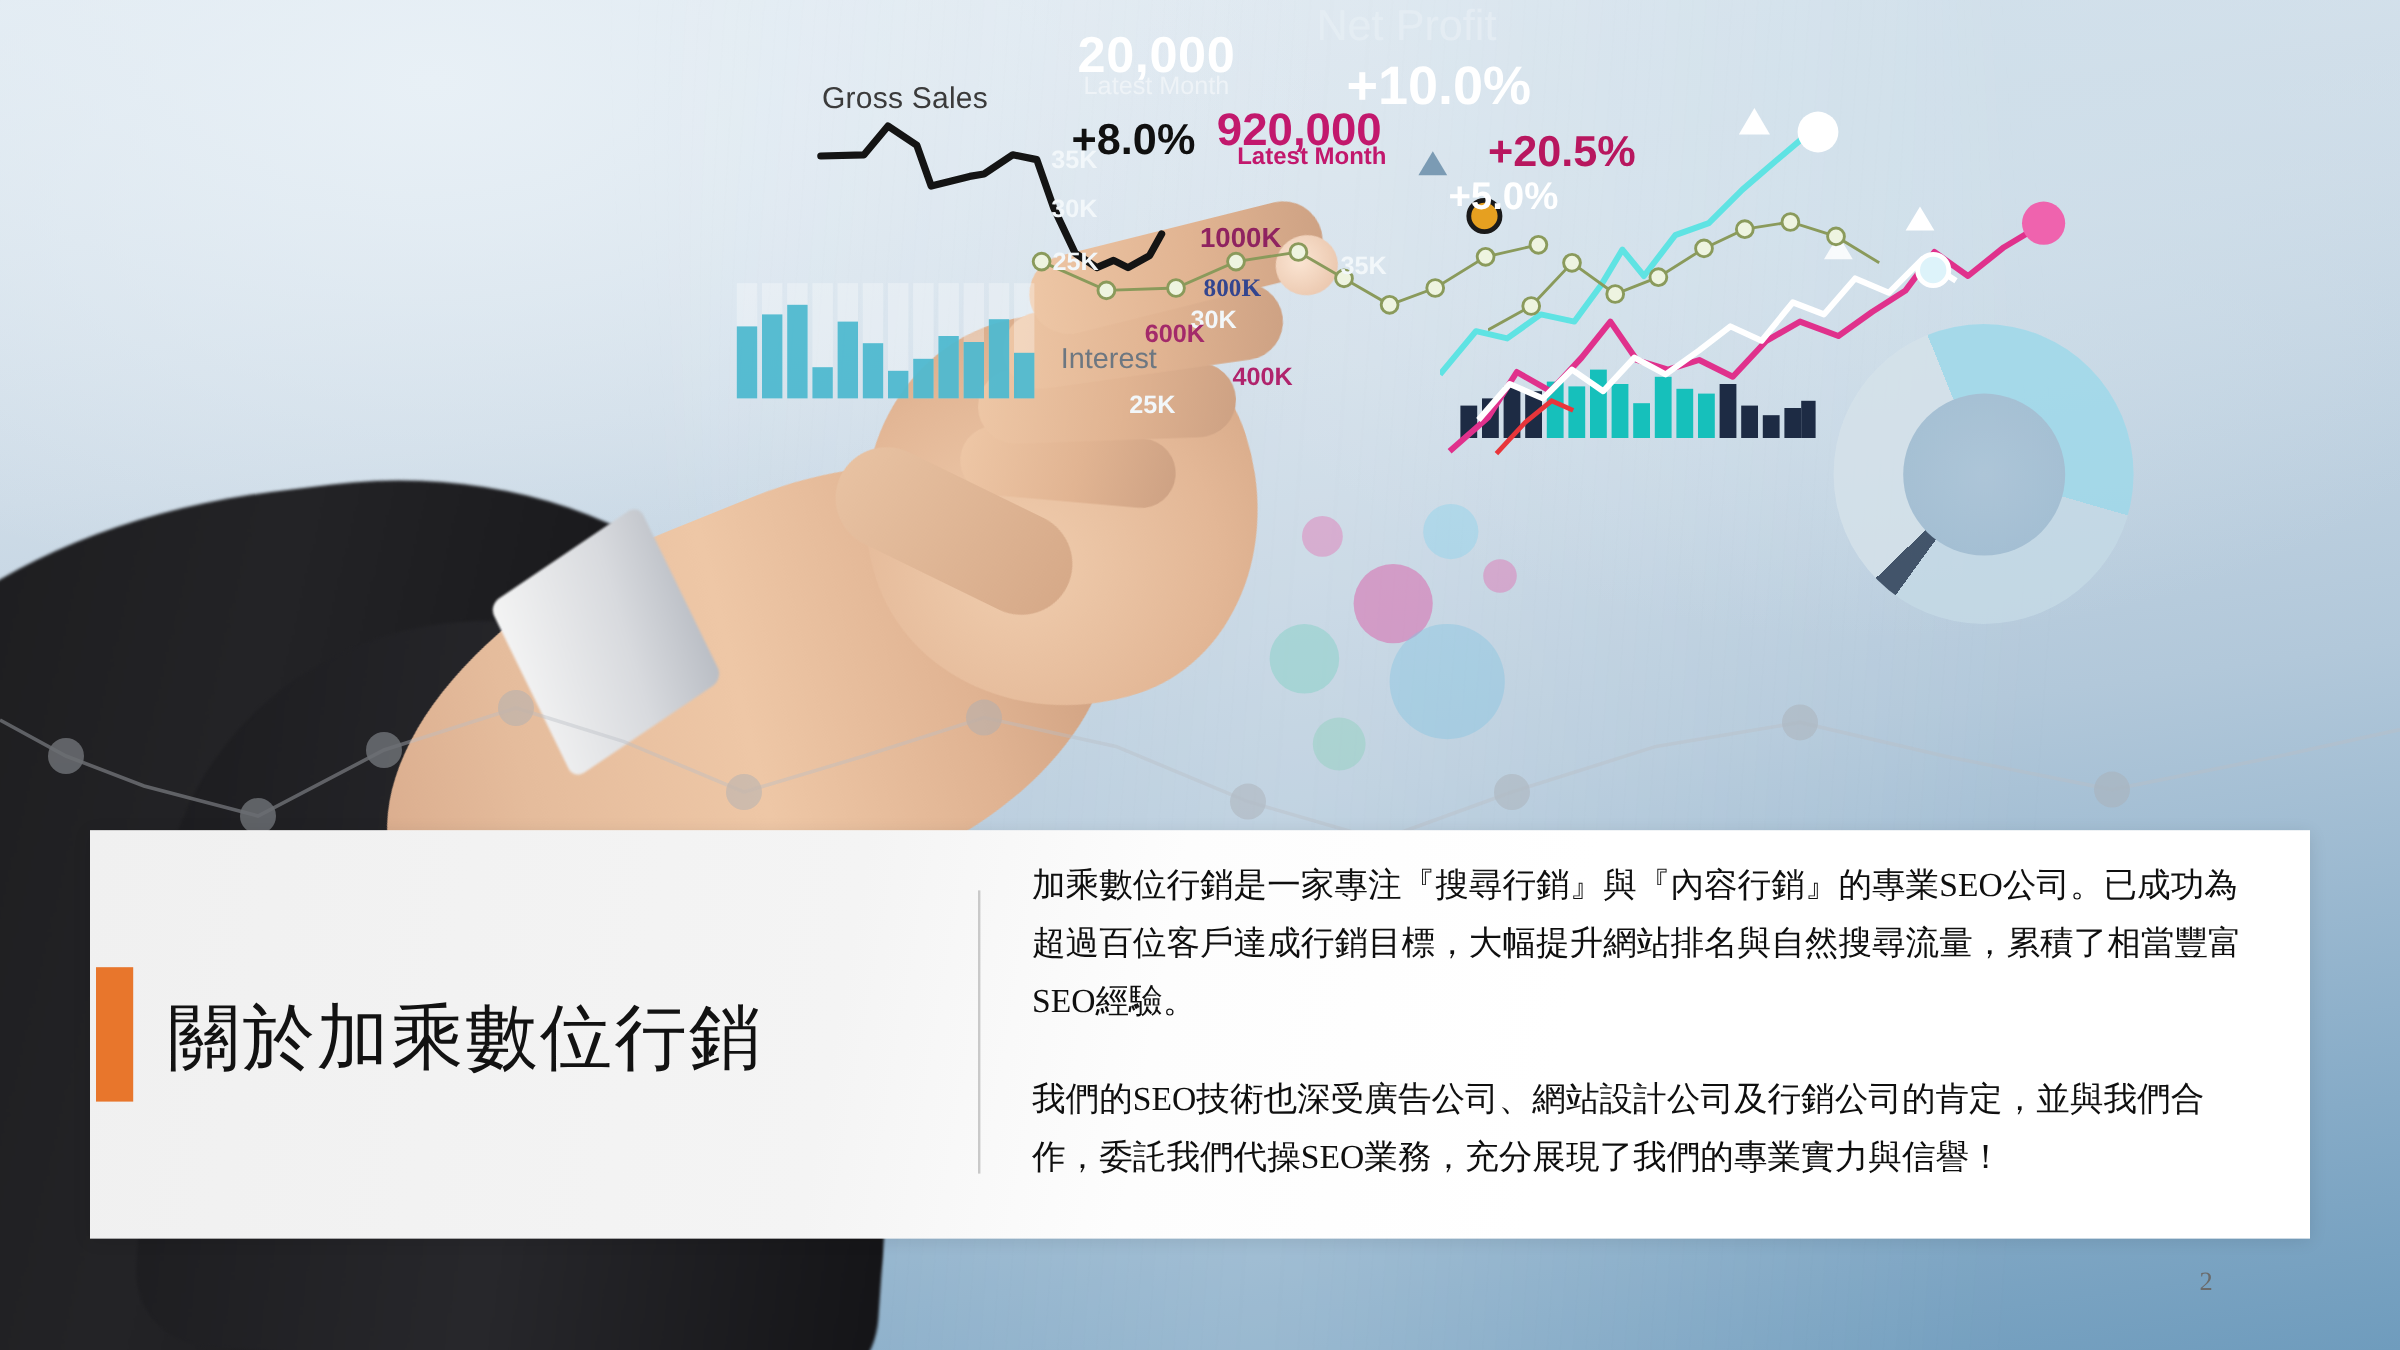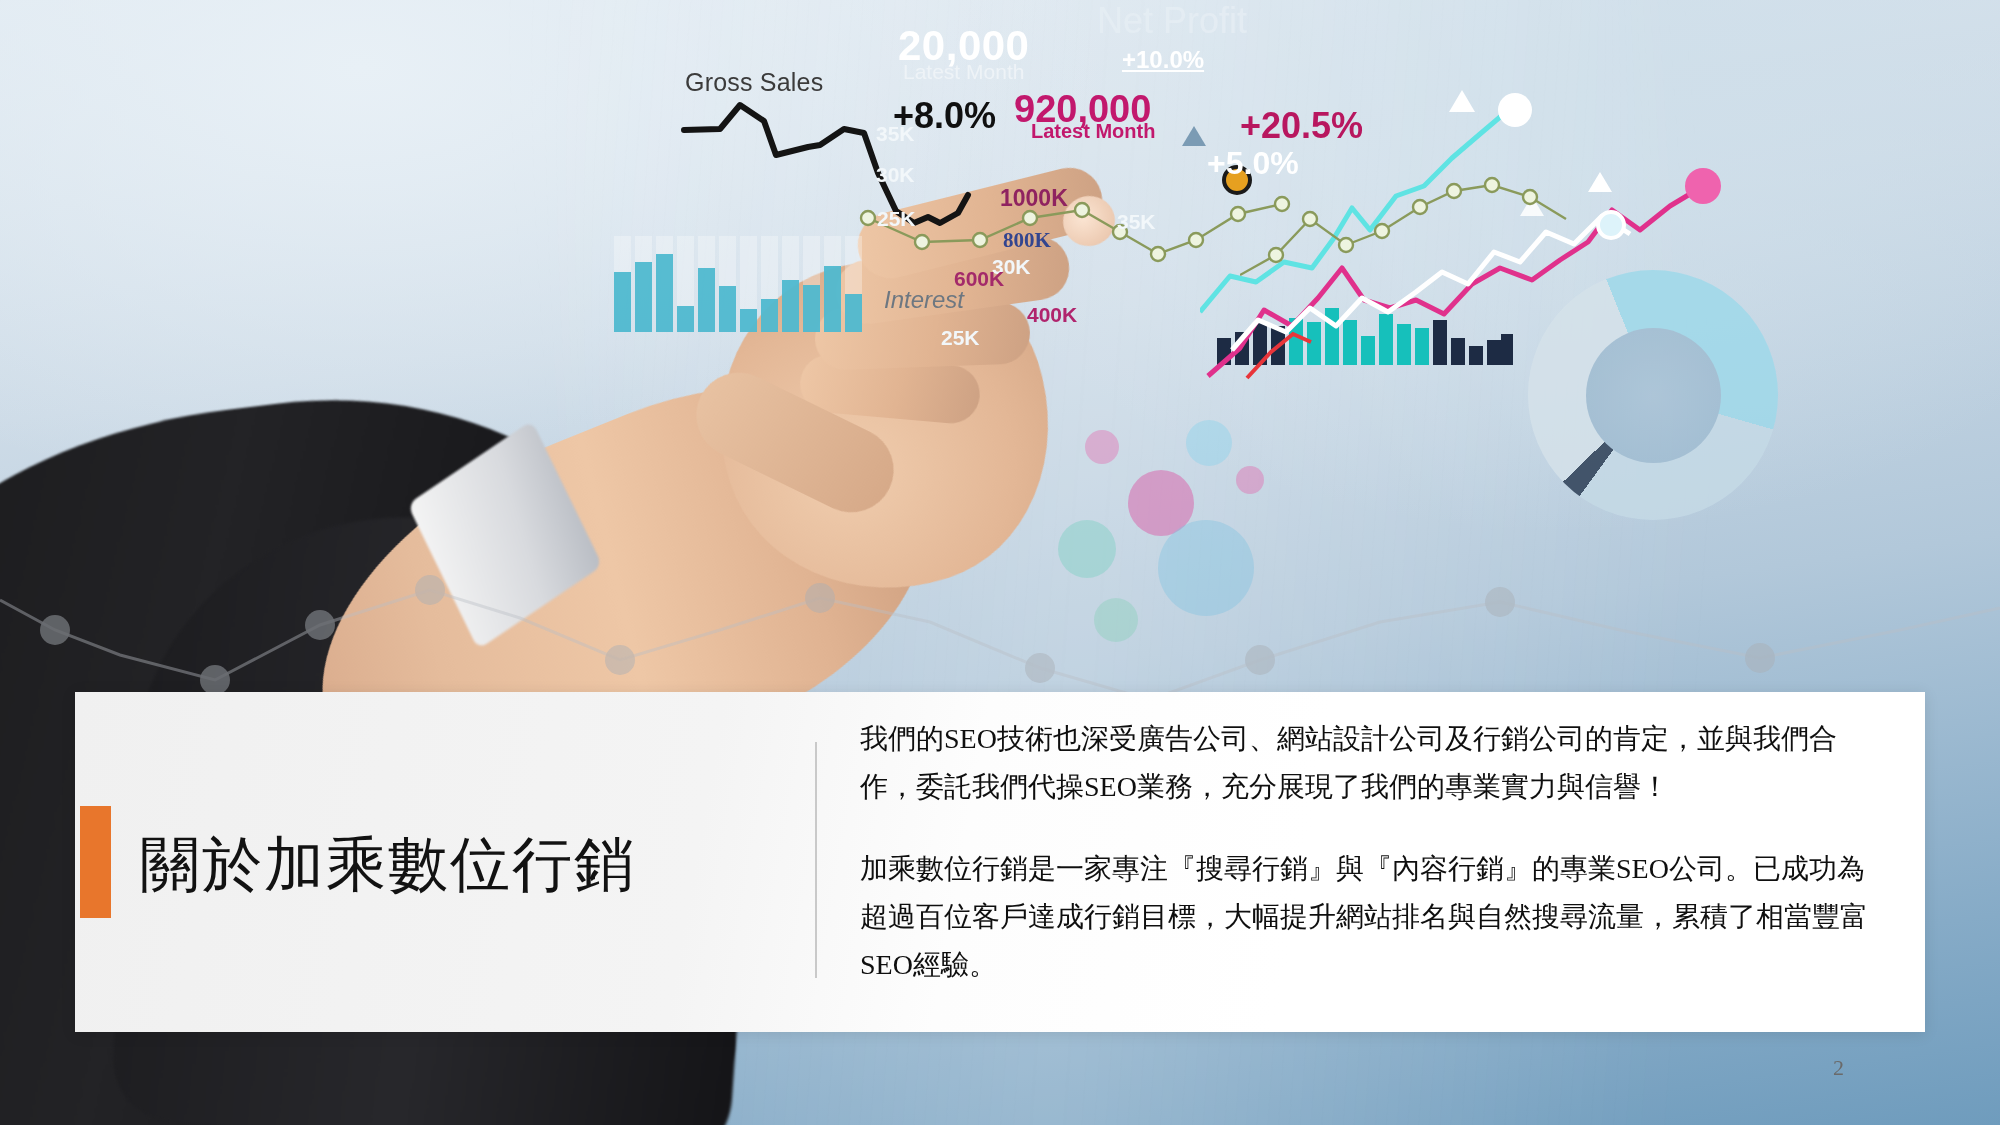--- a/index.html
+++ b/index.html
@@ -83,28 +83,28 @@
   }
 
   
   .netline{position:absolute;left:0;top:560px;width:100%;height:180px;opacity:.55;}
 
   
   .info{position:absolute;inset:0;}
   .lbl{position:absolute;font-family:"Liberation Sans",sans-serif;white-space:nowrap;}
 
   .lbl-gross{left:685px;top:68px;font-size:25px;color:#3b3b3b;font-weight:400;letter-spacing:.2px;}
-  .lbl-interest{left:884px;top:286px;font-size:24px;color:#6d7781;font-style:italic;}
+  .lbl-interest{left:884px;top:286px;font-size:24px;color:#6d7781;}
   .lbl-20000{left:898px;top:22px;font-size:42px;font-weight:bold;color:#ffffff;letter-spacing:.5px;}
   .lbl-20000sub{left:903px;top:60px;font-size:21px;color:#eef3f7;}
   .lbl-8{left:893px;top:95px;font-size:36px;font-weight:bold;color:#101010;}
   .lbl-920{left:1014px;top:88px;font-size:38px;font-weight:bold;color:#c2186d;}
   .lbl-920sub{left:1031px;top:120px;font-size:20px;font-weight:bold;color:#c2186d;}
   .lbl-net{left:1097px;top:0px;font-size:36px;color:#e6eef4;opacity:.85;}
-  .lbl-10{left:1122px;top:46px;font-size:24px;font-weight:bold;color:#ffffff;text-decoration:underline;}
+  .lbl-10{left:1122px;top:46px;font-size:45px;font-weight:bold;color:#ffffff;}
   .lbl-205{left:1240px;top:105px;font-size:36px;font-weight:bold;color:#b8175f;}
   .lbl-50{left:1207px;top:145px;font-size:32px;font-weight:bold;color:#ffffff;}
 
   .k{font-weight:bold;font-family:"Liberation Sans",sans-serif;position:absolute;}
   .k-white{color:#f2f7fa;}
   .k35a{left:876px;top:122px;font-size:21px;}
   .k30a{left:876px;top:163px;font-size:21px;}
   .k25a{left:877px;top:207px;font-size:21px;}
   .k30b{left:992px;top:255px;font-size:21px;}
   .k25b{left:941px;top:326px;font-size:21px;}
@@ -355,19 +355,19 @@
   <div class="card">
     <div class="card-sheen"></div>
   </div>
   <div class="accent"></div>
 
   <div class="title">關於加乘數位行銷</div>
 
   <div class="divider"></div>
 
   <div class="body">
+    <p>加乘數位行銷是一家專注『搜尋行銷』與『內容行銷』的專業SEO公司。已成功為超過百位客戶達成行銷目標，大幅提升網站排名與自然搜尋流量，累積了相當豐富SEO經驗。</p>
     <p>我們的SEO技術也深受廣告公司、網站設計公司及行銷公司的肯定，並與我們合作，委託我們代操SEO業務，充分展現了我們的專業實力與信譽！</p>
-    <p>加乘數位行銷是一家專注『搜尋行銷』與『內容行銷』的專業SEO公司。已成功為超過百位客戶達成行銷目標，大幅提升網站排名與自然搜尋流量，累積了相當豐富SEO經驗。</p>
   </div>
 
   <div class="pagenum">2</div>
 
 </div>
 
 </body></html>

